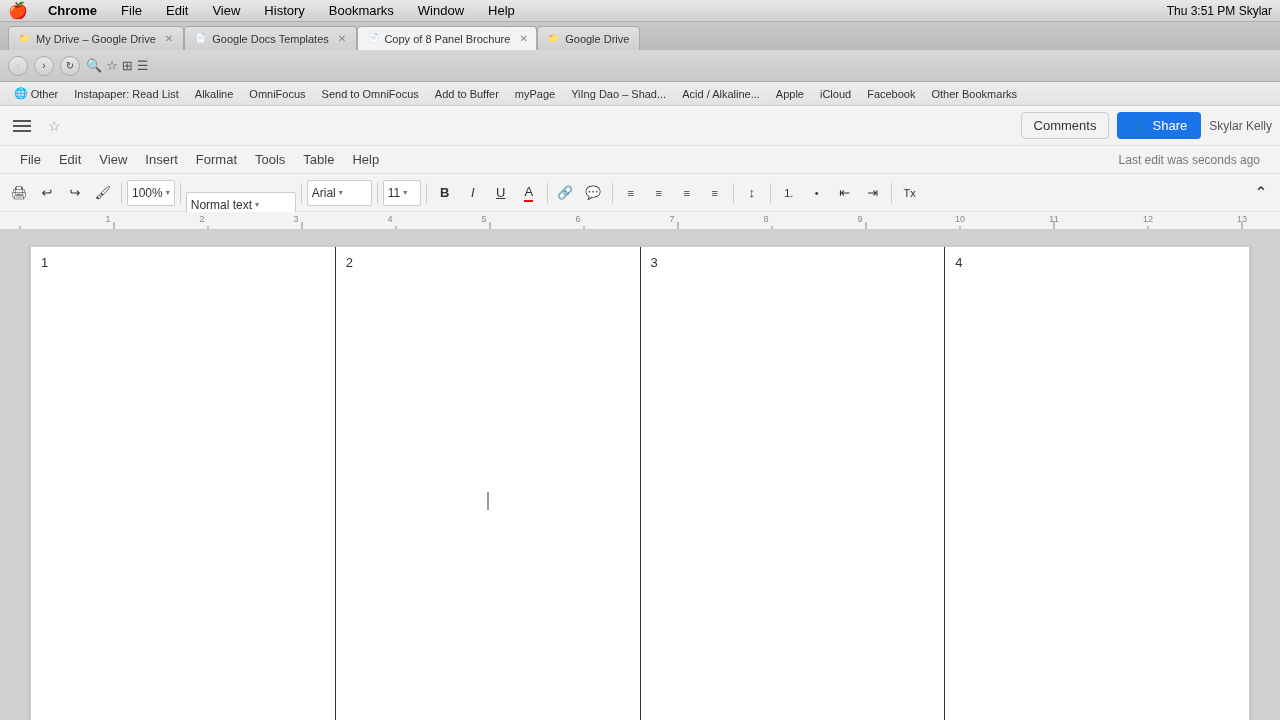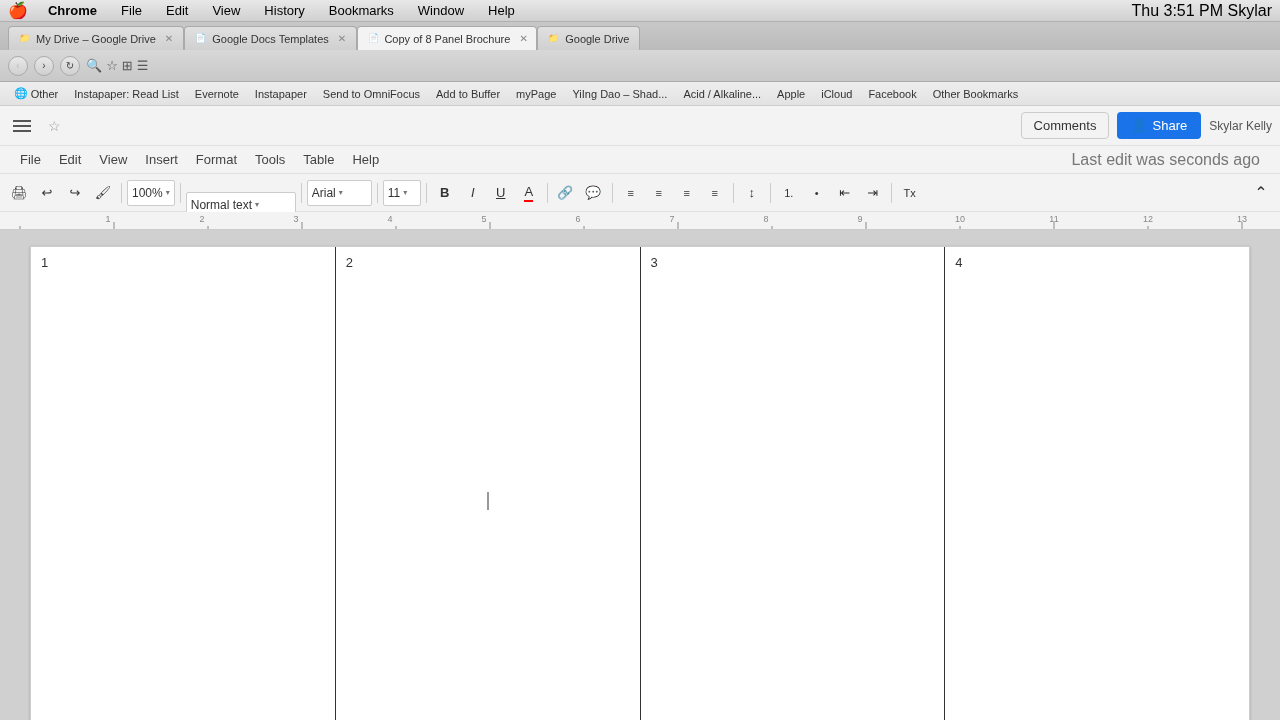--- a/index.html
+++ b/index.html
@@ -13,21 +13,21 @@
       align-items: center;
       padding: 0 8px;
       border-bottom: 1px solid #b0b0b0;
       font-size: 13px;
       font-weight: 500;
       gap: 16px;
       position: relative;
     }
     .mac-menubar .menu-item { cursor: pointer; padding: 0 4px; }
     .mac-menubar .menu-item.bold { font-weight: 700; }
-    .mac-menubar .right-items { position: absolute; right: 8px; top: 0; height: 100%; display: flex; align-items: center; gap: 6px; font-size: 16px; }
+    .mac-menubar .right-items { position: absolute; right: 8px; top: 0; height: 100%; display: flex; align-items: center; gap: 6px; font-size: 12px; }
 
     
     .browser-chrome { background: linear-gradient(to bottom, #d8d8d8, #c8c8c8); }
 
     
     .tab-bar {
       height: 28px;
       display: flex;
       align-items: flex-end;
       padding: 0 8px;
@@ -166,21 +166,21 @@
       gap: 2px;
       border-bottom: 1px solid #e0e0e0;
     }
     .docs-menu-item {
       padding: 2px 8px;
       font-size: 13px;
       color: #444;
       cursor: pointer;
       border-radius: 2px;
     }
-    .last-edit { font-size: 16px; color: #777; margin-left: auto; margin-right: 8px; padding-left: 40px; }
+    .last-edit { font-size: 12px; color: #777; margin-left: auto; margin-right: 8px; padding-left: 40px; }
 
     
     .docs-toolbar {
       height: 38px;
       background: #f3f3f3;
       border-bottom: 1px solid #e0e0e0;
       display: flex;
       align-items: center;
       padding: 0 6px;
       gap: 2px;
@@ -318,24 +318,24 @@
 
   <div class="bookmarks-bar">
     <div class="bookmark-item">
       <span>🌐</span>
       <span>Other</span>
     </div>
     <div class="bookmark-item">
       <span>Instapaper: Read List</span>
     </div>
     <div class="bookmark-item">
-      <span>Evernote</span>
-    </div>
-    <div class="bookmark-item">
-      <span>Instapaper</span>
+      <span>Alkaline</span>
+    </div>
+    <div class="bookmark-item">
+      <span>OmniFocus</span>
     </div>
     <div class="bookmark-item">
       <span>Send to OmniFocus</span>
     </div>
     <div class="bookmark-item">
       <span>Add to Buffer</span>
     </div>
     <div class="bookmark-item">
       <span>myPage</span>
     </div>

